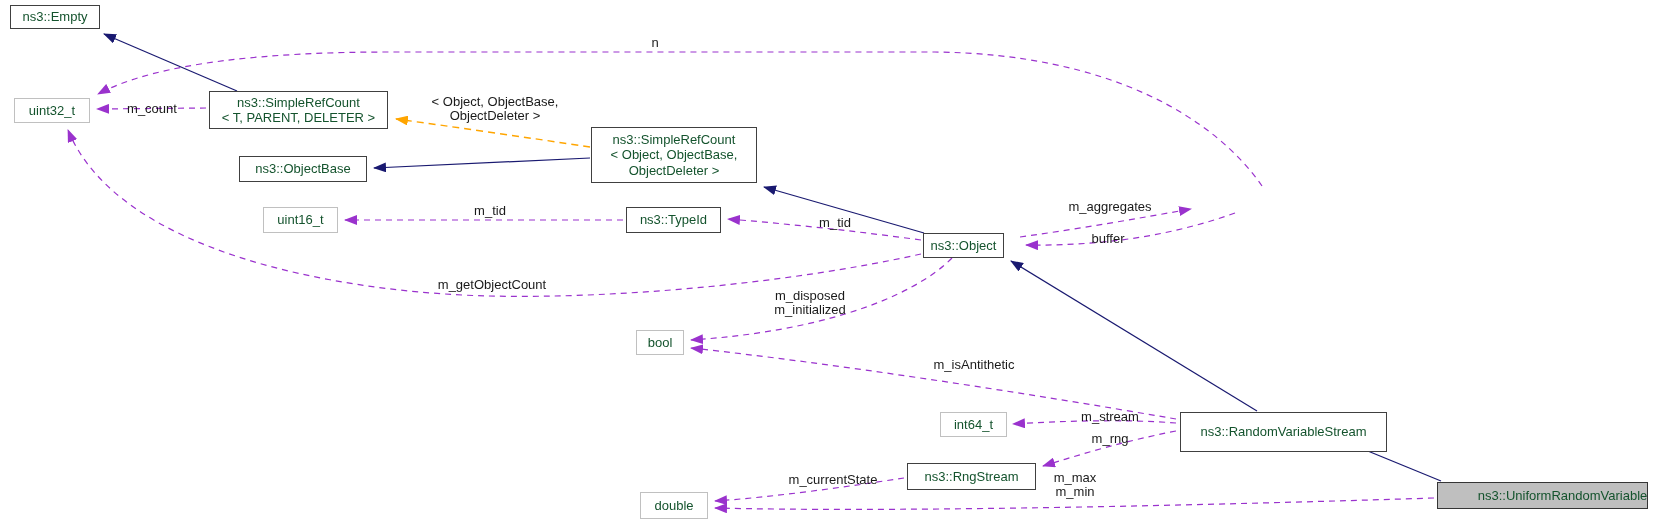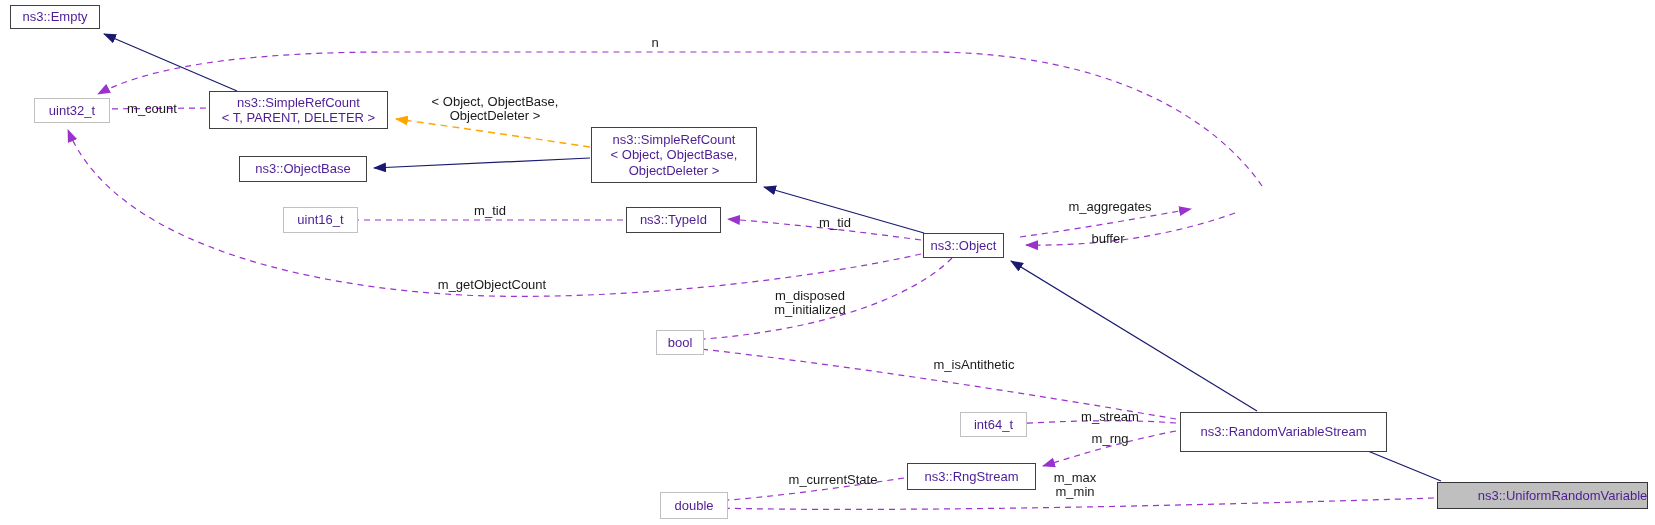--- a/index.html
+++ b/index.html
@@ -18,28 +18,28 @@
   }
   .node {
     position: absolute;
     box-sizing: border-box;
     background: #ffffff;
     display: flex;
     flex-direction: column;
     align-items: center;
     justify-content: center;
     font-size: 13px;
-    color: #4c1d95;
+    color: #14532d;
     line-height: 1.18;
     white-space: nowrap;
     text-align: center;
     cursor: pointer;
   }
   .node.cls  { border: 1.4px solid #404040; }
-  .node.typ  { border: 1.1px solid #c0c0c0; cursor: default; margin-left: 20px; }
+  .node.typ  { border: 1.1px solid #c0c0c0; cursor: default; }
   .node.hl   { background: #bfbfbf; border: 1.4px solid #353535; padding-left: 40px; }
   .elabel {
     position: absolute;
     transform: translate(-50%, -50%);
     font-size: 13px;
     color: #1a1a1a;
     white-space: nowrap;
   }
 </style>
 </head>

